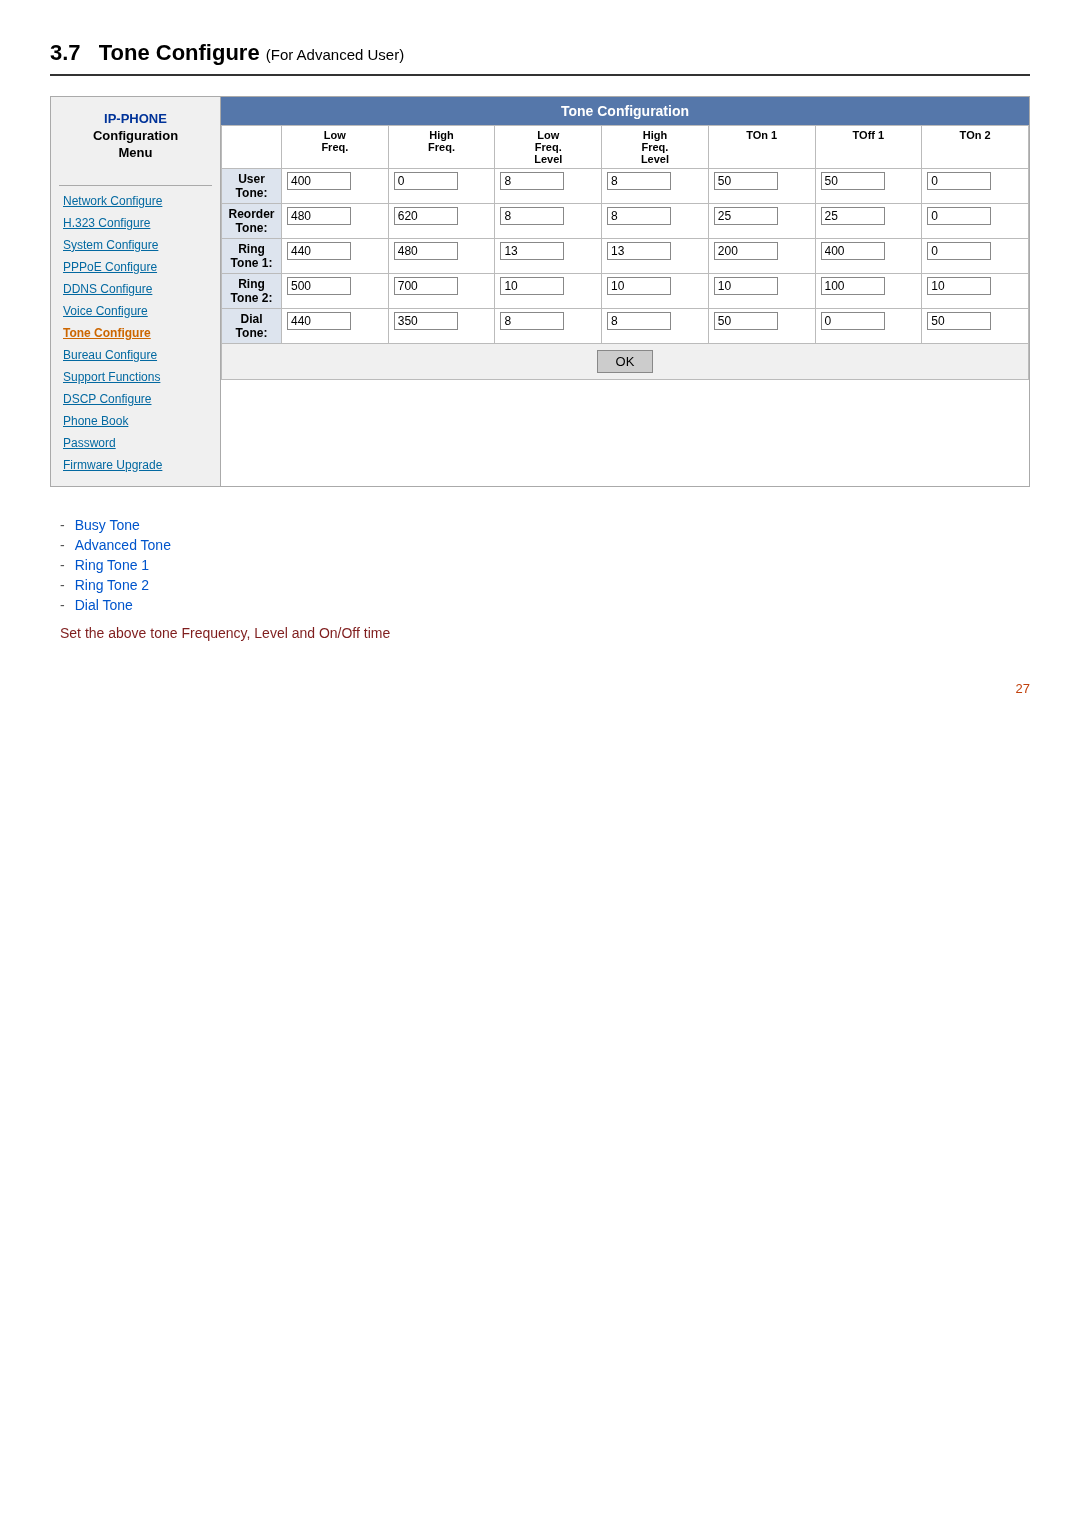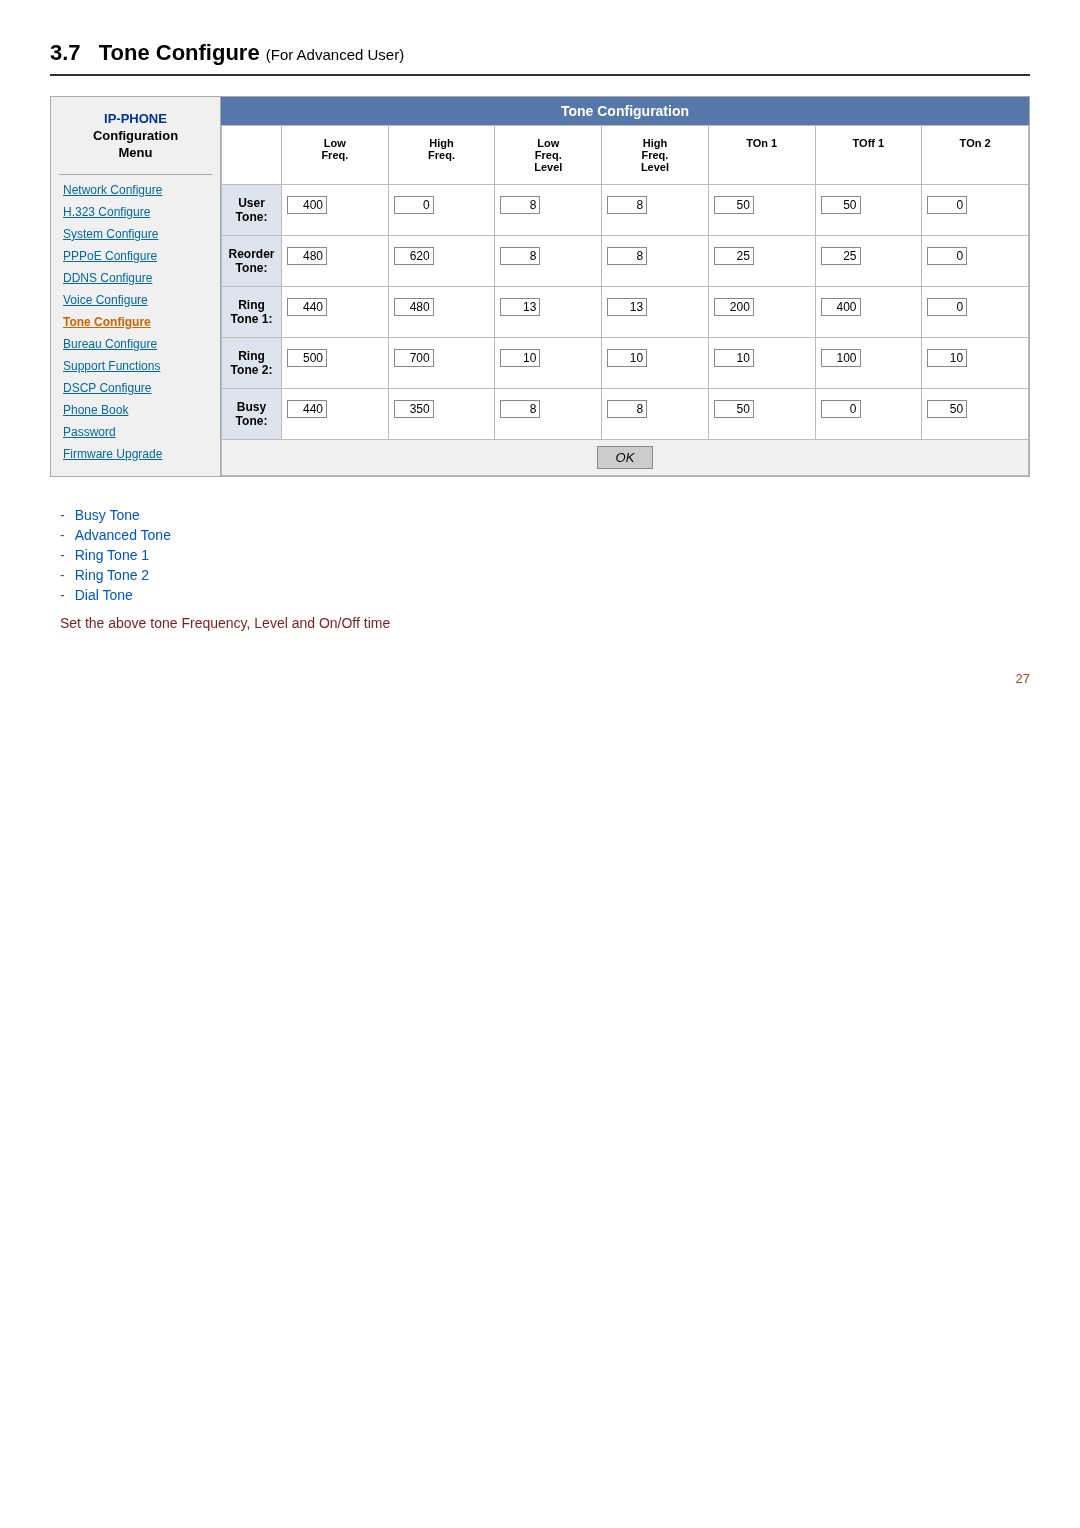--- a/index.html
+++ b/index.html
@@ -39,21 +39,21 @@
       min-width: 170px;
       background: #f0f0f0;
       border-right: 1px solid #aaa;
       padding: 10px 0;
     }
     .sidebar-title {
       text-align: center;
       font-weight: bold;
       font-size: 13px;
       line-height: 1.3;
-      margin-bottom: 8px;
+      margin-bottom: 19px;
       padding: 4px 8px;
     }
     .sidebar-title .ip-phone {
       color: #003399;
       font-weight: bold;
     }
     .sidebar-divider {
       border: none;
       border-top: 1px solid #aaa;
       margin: 4px 8px;
@@ -88,51 +88,49 @@
       padding: 6px 0;
     }
 
     .tone-table {
       width: 100%;
       border-collapse: collapse;
       font-size: 12px;
     }
     .tone-table td {
       border: 1px solid #bbb;
-      padding: 11px 5px;
+      padding: 3px 5px;
       vertical-align: top;
       background: #fff;
     }
     .tone-table .col-label {
       background: #dde4ee;
       font-weight: bold;
       text-align: center;
       vertical-align: middle;
       font-size: 12px;
       width: 60px;
     }
     .tone-table input[type="text"] {
-      width: 40px;
+      width: 64px;
       border: 1px solid #888;
       padding: 1px 3px;
       font-size: 12px;
-      text-align: right;
     }
     .ok-row td {
       text-align: center;
       background: #f0f0f0;
       padding: 6px;
     }
     .ok-btn {
       background: #ccc;
       border: 1px solid #888;
       padding: 3px 18px;
       cursor: pointer;
       font-size: 13px;
-      font-style: italic;
     }
 
     
     .below-section {
       margin-top: 30px;
       padding-left: 10px;
     }
     .bullet-list {
       list-style: none;
       margin-bottom: 12px;
@@ -258,21 +256,21 @@
             <td class="col-label"><strong>Ring</strong><br><strong>Tone 2:</strong></td>
             <td><input type="text" value="500" style=""></td>
             <td><input type="text" value="700" style=""></td>
             <td><input type="text" value="10" style=""></td>
             <td><input type="text" value="10" style=""></td>
             <td><input type="text" value="10" style=""></td>
             <td><input type="text" value="100" style=""></td>
             <td><input type="text" value="10" style=""></td>
           </tr>
           <tr>
-            <td class="col-label"><strong>Busy</strong><br><strong>Tone:</strong></td>
+            <td class="col-label"><strong>Dial</strong><br><strong>Tone:</strong></td>
             <td><input type="text" value="440" style=""></td>
             <td><input type="text" value="350" style=""></td>
             <td><input type="text" value="8" style=""></td>
             <td><input type="text" value="8" style=""></td>
             <td><input type="text" value="50" style=""></td>
             <td><input type="text" value="0" style=""></td>
             <td><input type="text" value="50" style=""></td>
           </tr>
         </tbody>
       <tfoot>

